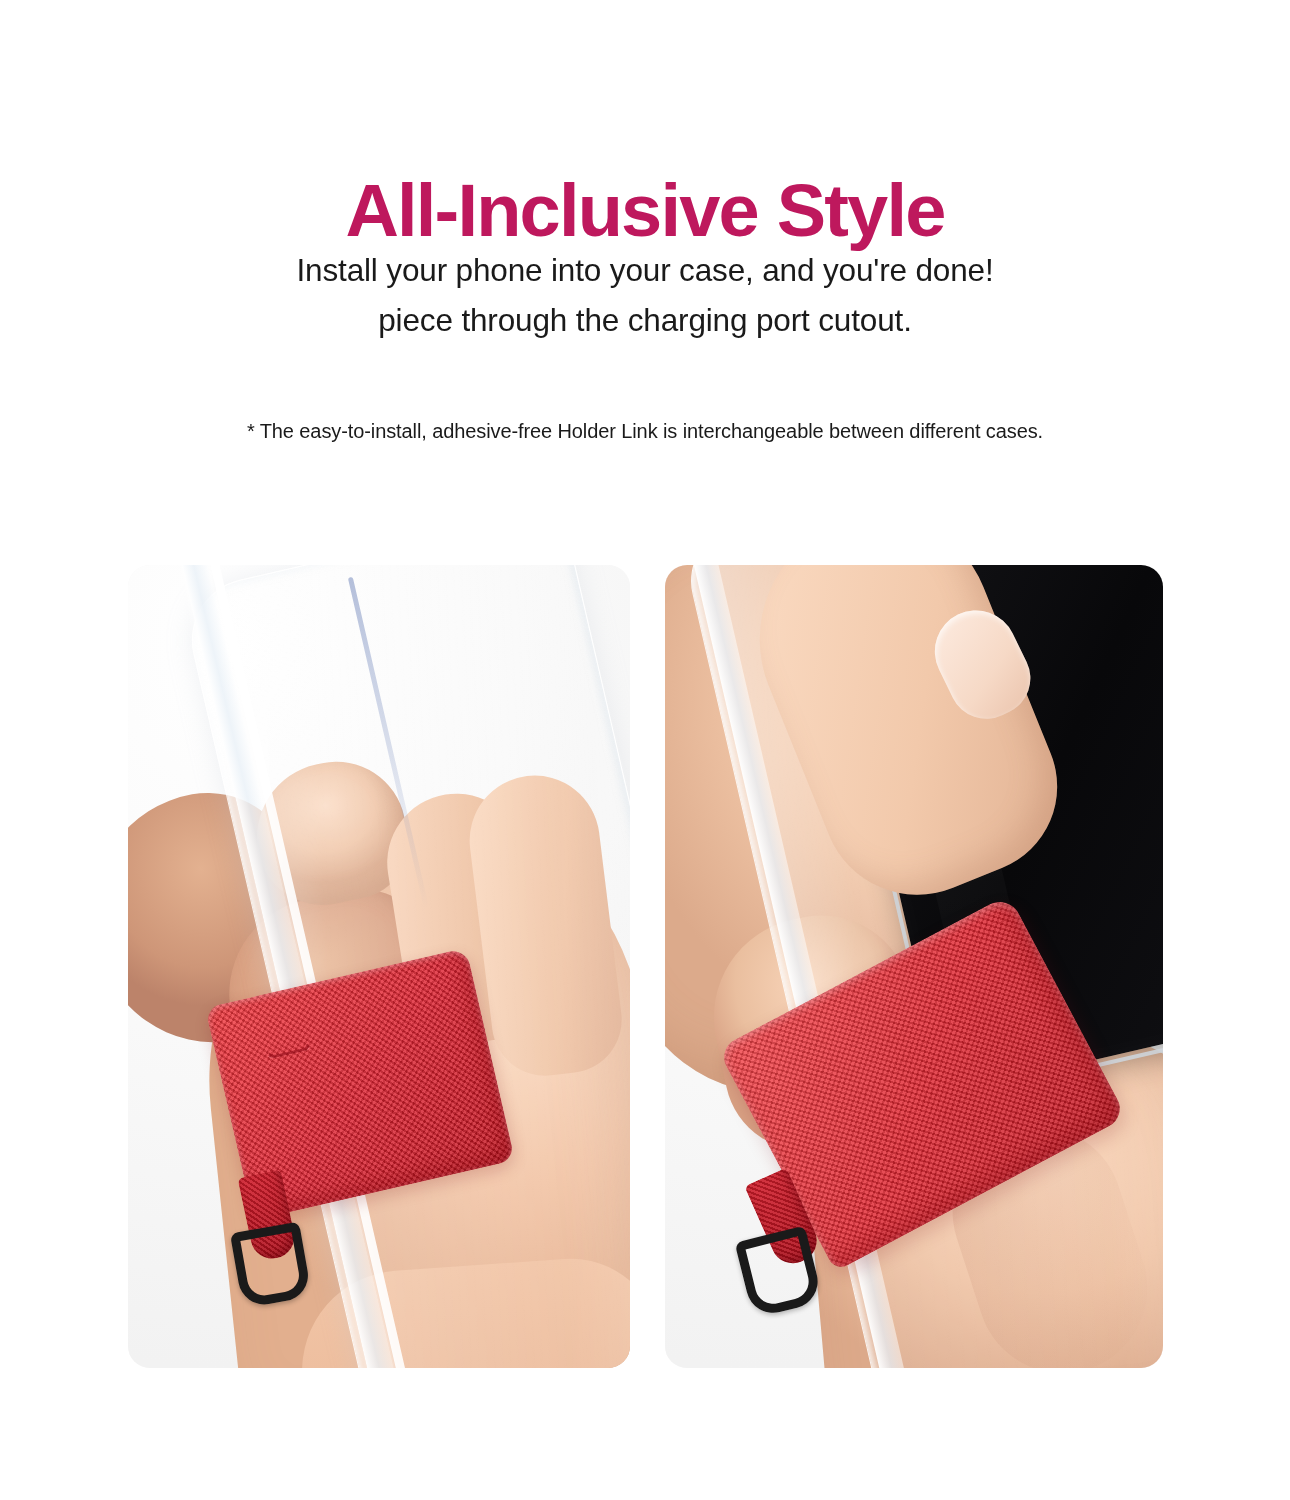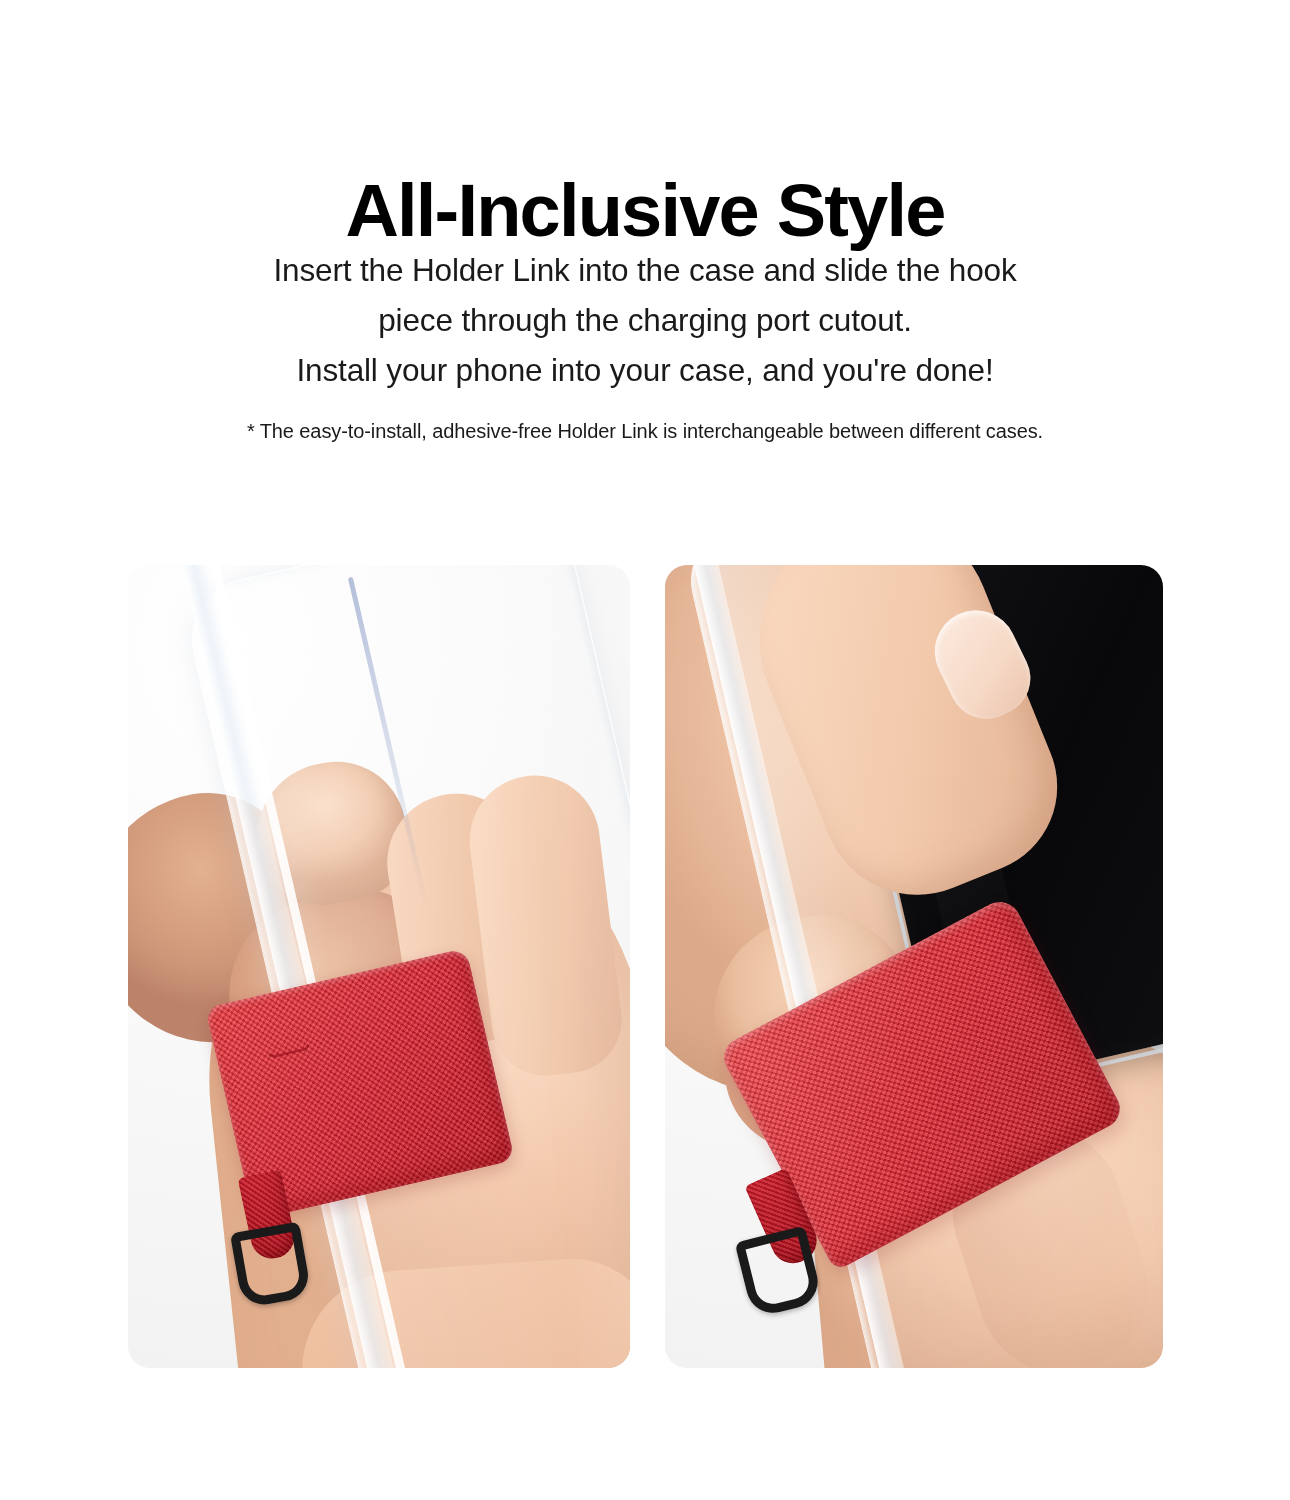--- a/index.html
+++ b/index.html
@@ -20,21 +20,21 @@
   .headline {
     position: absolute;
     top: 118px;
     left: 0;
     width: 1290px;
     text-align: center;
     font-size: 74px;
     line-height: 86px;
     font-weight: 800;
     letter-spacing: -1.8px;
-    color: #000000;
+    color: #be185d;
     white-space: nowrap;
   }
 
   .subcopy {
     position: absolute;
     top: 245px;
     left: 145px;
     width: 1000px;
     text-align: center;
     font-size: 31.5px;
@@ -440,23 +440,22 @@
     transform: rotate(-14deg);
     box-shadow: 0 2px 5px rgba(0,0,0,0.28);
   }
 </style>
 </head>
 <body>
 
 <h1 class="headline">All-Inclusive Style</h1>
 
 <div class="subcopy">
-  <span class="ln">Insert the Holder Link into the case and slide the hook</span>
+  <span class="ln">Install your phone into your case, and you're done!</span>
   <span class="ln">piece through the charging port cutout.</span>
-  <span class="ln">Install your phone into your case, and you're done!</span>
 </div>
 
 <div class="footnote">* The easy-to-install, adhesive-free Holder Link is interchangeable between different cases.</div>
 
 <div class="gallery">
 
   <div class="panel panel-left">
     <div class="photo-stage">
       <div class="backdrop"></div>
 

